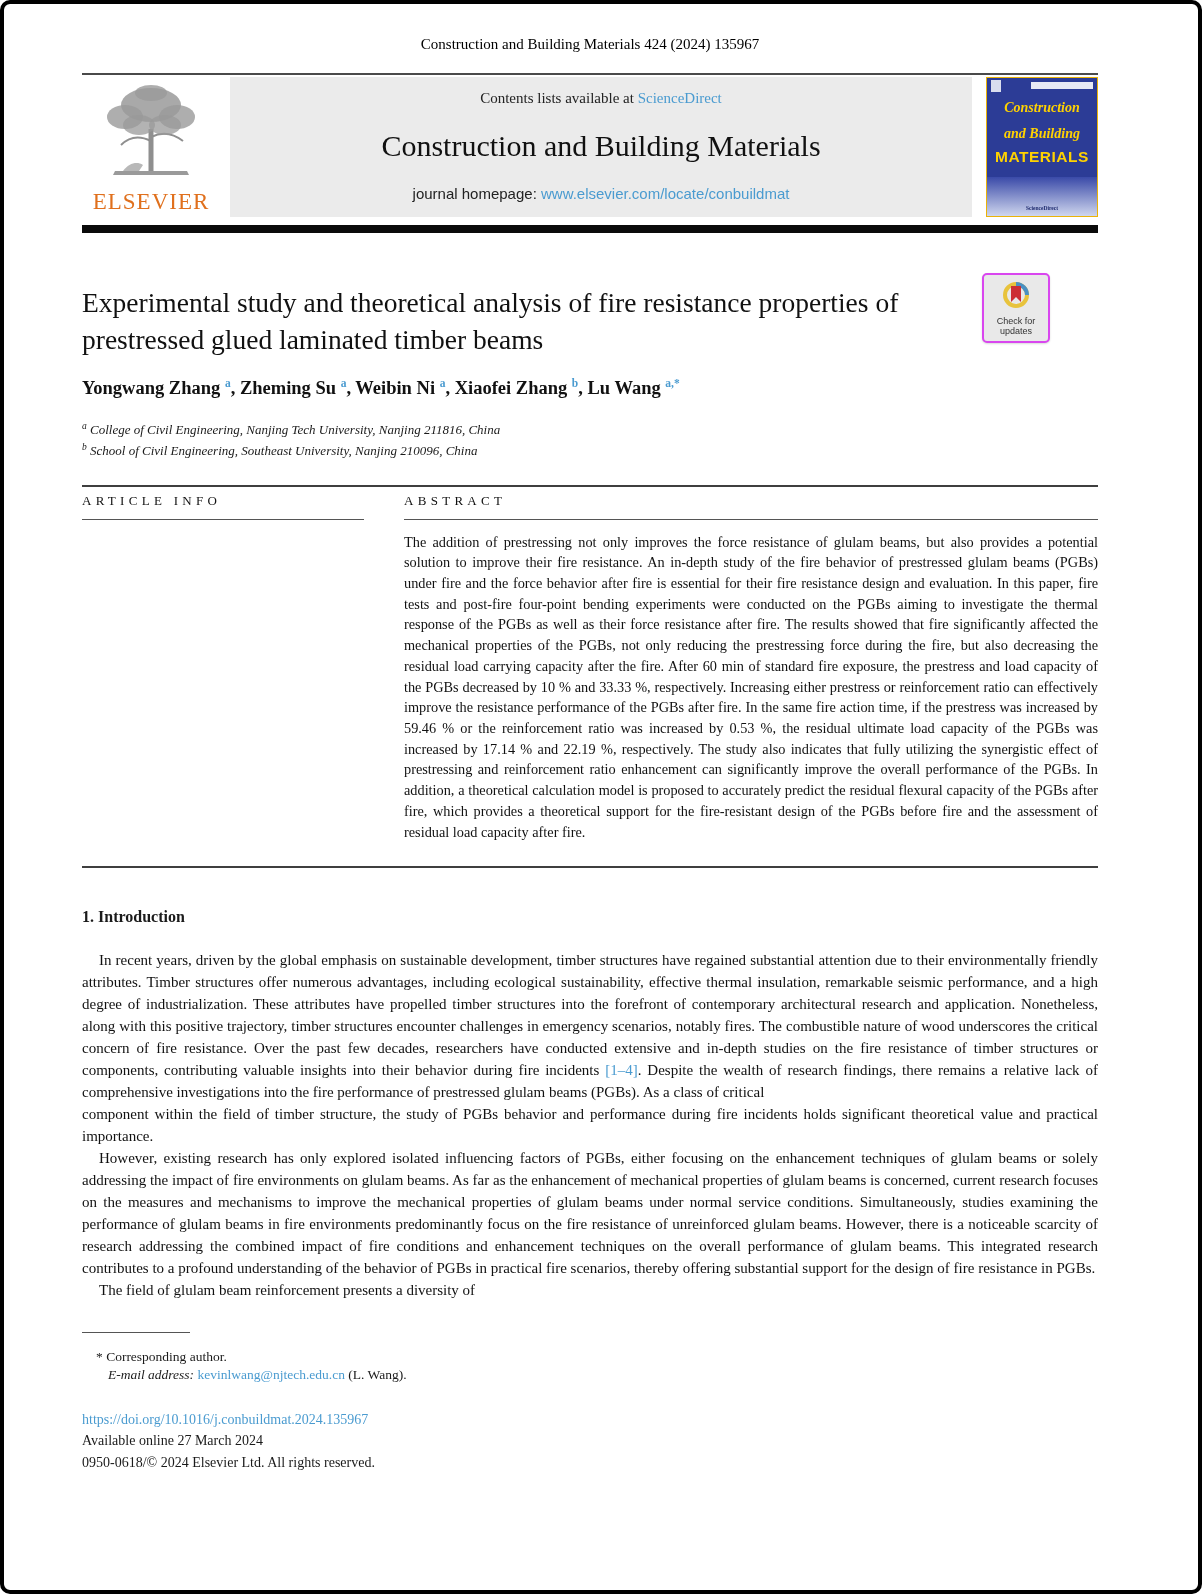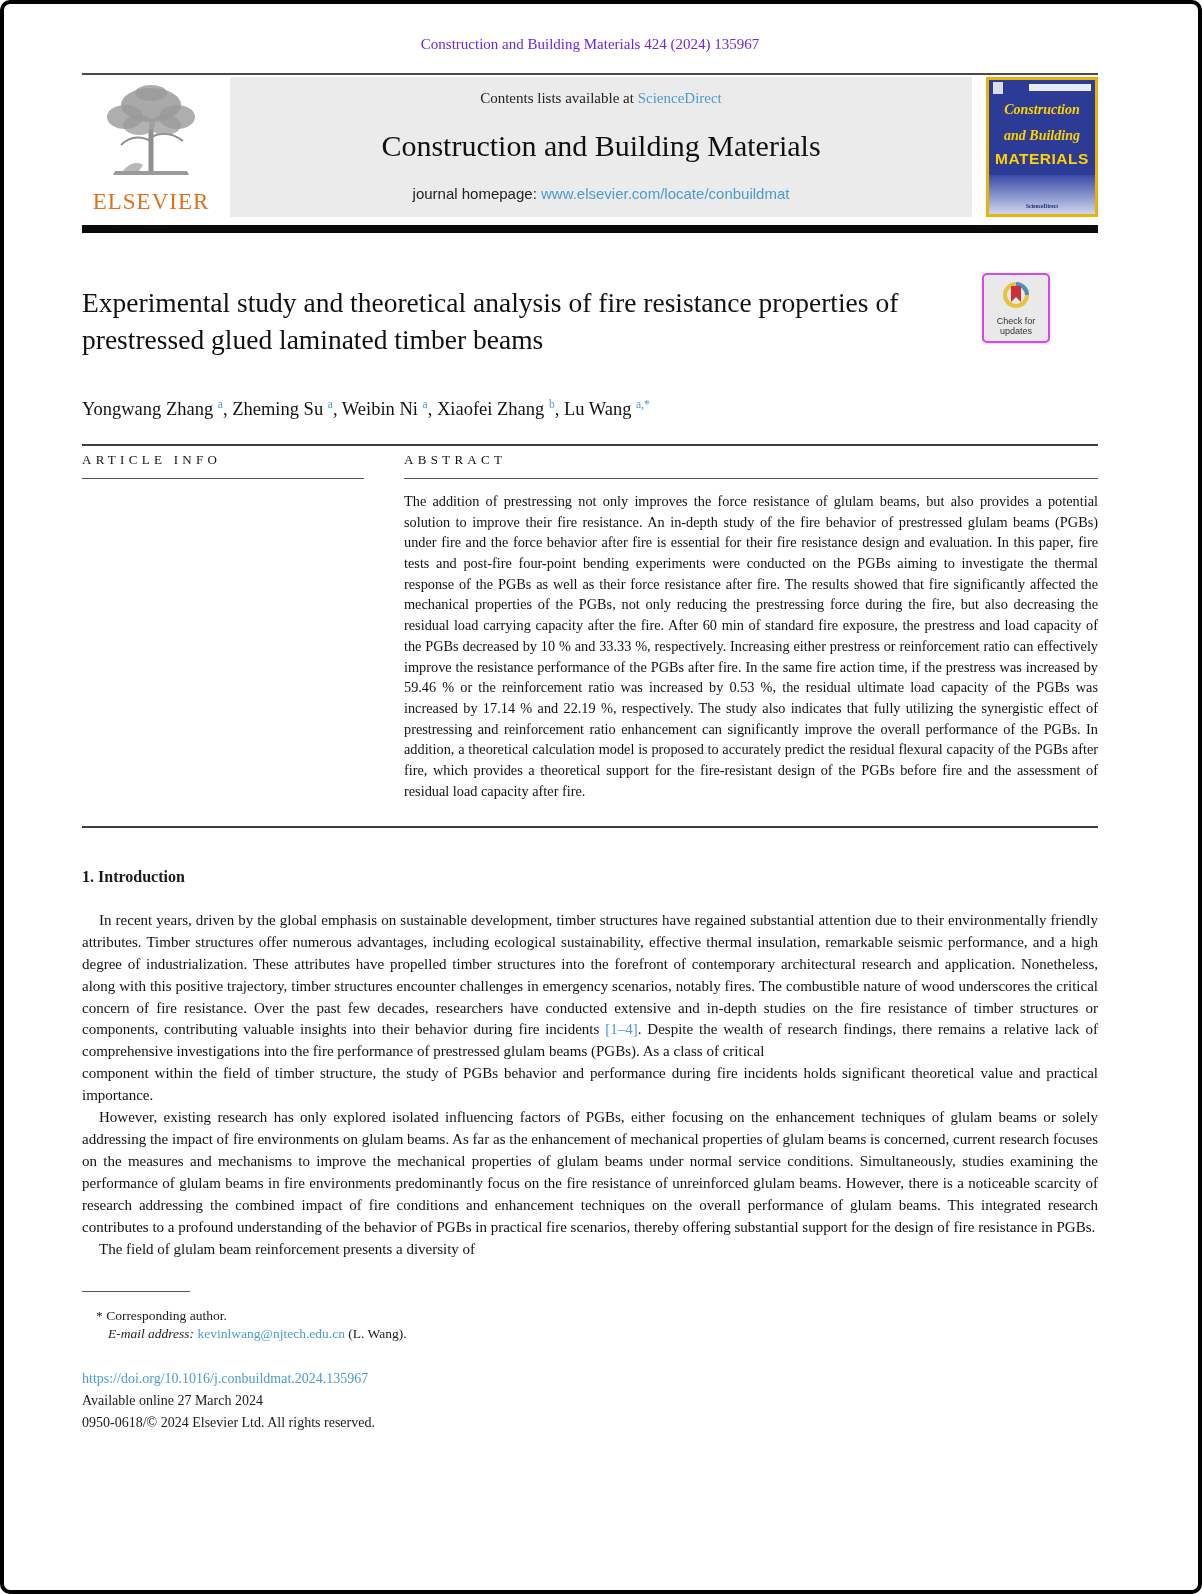--- a/index.html
+++ b/index.html
@@ -5,46 +5,46 @@
   html,body{margin:0;padding:0;background:#fff;}
   body{
     width:1202px;height:1594px;box-sizing:border-box;
     border:4px solid #000;border-radius:10px;overflow:hidden;
     font-family:"Liberation Serif", serif;color:#1a1a1a;
   }
   .content{padding:0 100px 0 78px;position:relative;}
   a{text-decoration:none;}
   .link{color:#4a9bd0;}
   
-  .citation{margin-top:32px;text-align:center;font-size:15px;color:#6d28d9;}
+  .citation{margin-top:32px;text-align:center;font-size:15px;color:#000000;}
   
   .hdr-rule{margin-top:20px;border-top:2.5px solid #4a4a4a;}
   .header-row{display:flex;align-items:stretch;margin-top:2px;height:140px;}
   .logo-block{width:148px;display:flex;flex-direction:column;align-items:center;justify-content:flex-end;padding:4px 10px 2px 0;box-sizing:border-box;}
   .elsevier-word{font-size:23px;color:#e0701d;letter-spacing:1px;margin-top:2px;font-family:"Liberation Serif",serif;}
   .gray-box{flex:1;background:#ebebeb;display:flex;flex-direction:column;justify-content:space-between;text-align:center;padding:13px 10px 15px;box-sizing:border-box;}
   .contents-line{font-size:15px;color:#222;}
   .journal-title{font-size:30px;color:#111;}
   .homepage-line{font-size:15px;font-family:"Liberation Sans",sans-serif;color:#222;}
-  .cover{width:112px;margin-left:14px;background:#2c3c96;position:relative;display:flex;flex-direction:column;align-items:center;box-sizing:border-box;border:3px solid #eab308;}
+  .cover{width:112px;margin-left:14px;background:#2c3c96;position:relative;display:flex;flex-direction:column;align-items:center;box-sizing:border-box;border:1px solid #eab308;}
   .cover-topstrip{width:100%;height:12px;background:#2c3c96;display:flex;align-items:center;justify-content:space-between;padding:3px 4px 0;box-sizing:border-box;}
   .cover-logo-sq{width:10px;height:12px;background:#d9ddee;}
   .cover-topbar{width:62px;height:7px;background:#e8eaf4;}
   .cover-t1{font-style:italic;font-weight:bold;color:#ffd200;font-size:14px;line-height:1.15;margin-top:10px;}
   .cover-t3{font-weight:bold;color:#ffd200;font-size:15.5px;letter-spacing:.5px;margin-top:6px;font-family:"Liberation Sans",sans-serif;}
   .cover-tagline{color:#f4d34c;font-size:5px;margin-top:12px;width:70px;text-align:center;line-height:1.5;}
   .cover-bottom{position:absolute;bottom:0;left:0;right:0;height:34px;background:linear-gradient(#3a4aa8,#cfd6ee);display:flex;align-items:flex-end;justify-content:center;padding-bottom:5px;}
   .cover-bottom-label{font-size:5.5px;color:#1e2a6e;font-weight:bold;}
   .black-bar{margin-top:8px;height:8px;background:#0a0a0a;}
   
   .title-wrap{position:relative;margin-top:52px;}
   .paper-title{font-size:27.5px;line-height:1.34;max-width:900px;color:#111;}
   .badge{position:absolute;top:-12px;right:48px;width:58px;background:#e9e9e9;border:2px solid #d946ef;border-radius:5px;padding:5px 3px 4px;text-align:center;box-shadow:0 1px 2px rgba(0,0,0,.15);}
   .badge-label{font-size:9px;line-height:1.15;color:#333;font-family:"Liberation Sans",sans-serif;margin-top:2px;}
-  .authors{margin-top:39px;font-size:18.5px;color:#111;}
+  .authors{margin-top:18px;font-size:18.5px;color:#111;font-weight:bold;}
   .asup{color:#4a9bd0;font-size:11.5px;}
   .affils{margin-top:20px;font-size:13px;}
   .affil{font-style:italic;line-height:1.5;}
   .affil sup{font-size:9.5px;font-style:italic;}
   
   .rule-full{margin-top:24px;border-top:2px solid #3f3f3f;}
   .ia-grid{display:grid;grid-template-columns:282px 1fr;column-gap:40px;margin-top:6px;}
   .sec-heading{font-size:13px;letter-spacing:.33em;color:#111;}
   .sec-rule{border-top:1.5px solid #555;margin-top:10px;}
   .keywords{margin-top:12px;font-size:13.5px;line-height:1.58;}
@@ -136,20 +136,24 @@
       <div class="badge-label">
         <div>Check for</div>
         <div>updates</div>
       </div>
     </div>
     <div class="paper-title">Experimental study and theoretical analysis of fire resistance properties of prestressed glued laminated timber beams</div>
   </div>
 
   <div class="authors"><span>Yongwang Zhang <sup class="asup">a</sup></span>, <span>Zheming Su <sup class="asup">a</sup></span>, <span>Weibin Ni <sup class="asup">a</sup></span>, <span>Xiaofei Zhang <sup class="asup">b</sup></span>, <span>Lu Wang <sup class="asup">a,*</sup></span></div>
 
+  <div class="affils">
+      <div class="affil"><sup>a</sup> College of Civil Engineering, Nanjing Tech University, Nanjing 211816, China</div>
+      <div class="affil"><sup>b</sup> School of Civil Engineering, Southeast University, Nanjing 210096, China</div>
+    </div>
 
   <div class="rule-full"></div>
 
   <div class="ia-grid">
     <div>
       <div class="sec-heading">ARTICLE INFO</div>
       <div class="sec-rule"></div>
     </div>
     <div>
       <div class="sec-heading">ABSTRACT</div>

